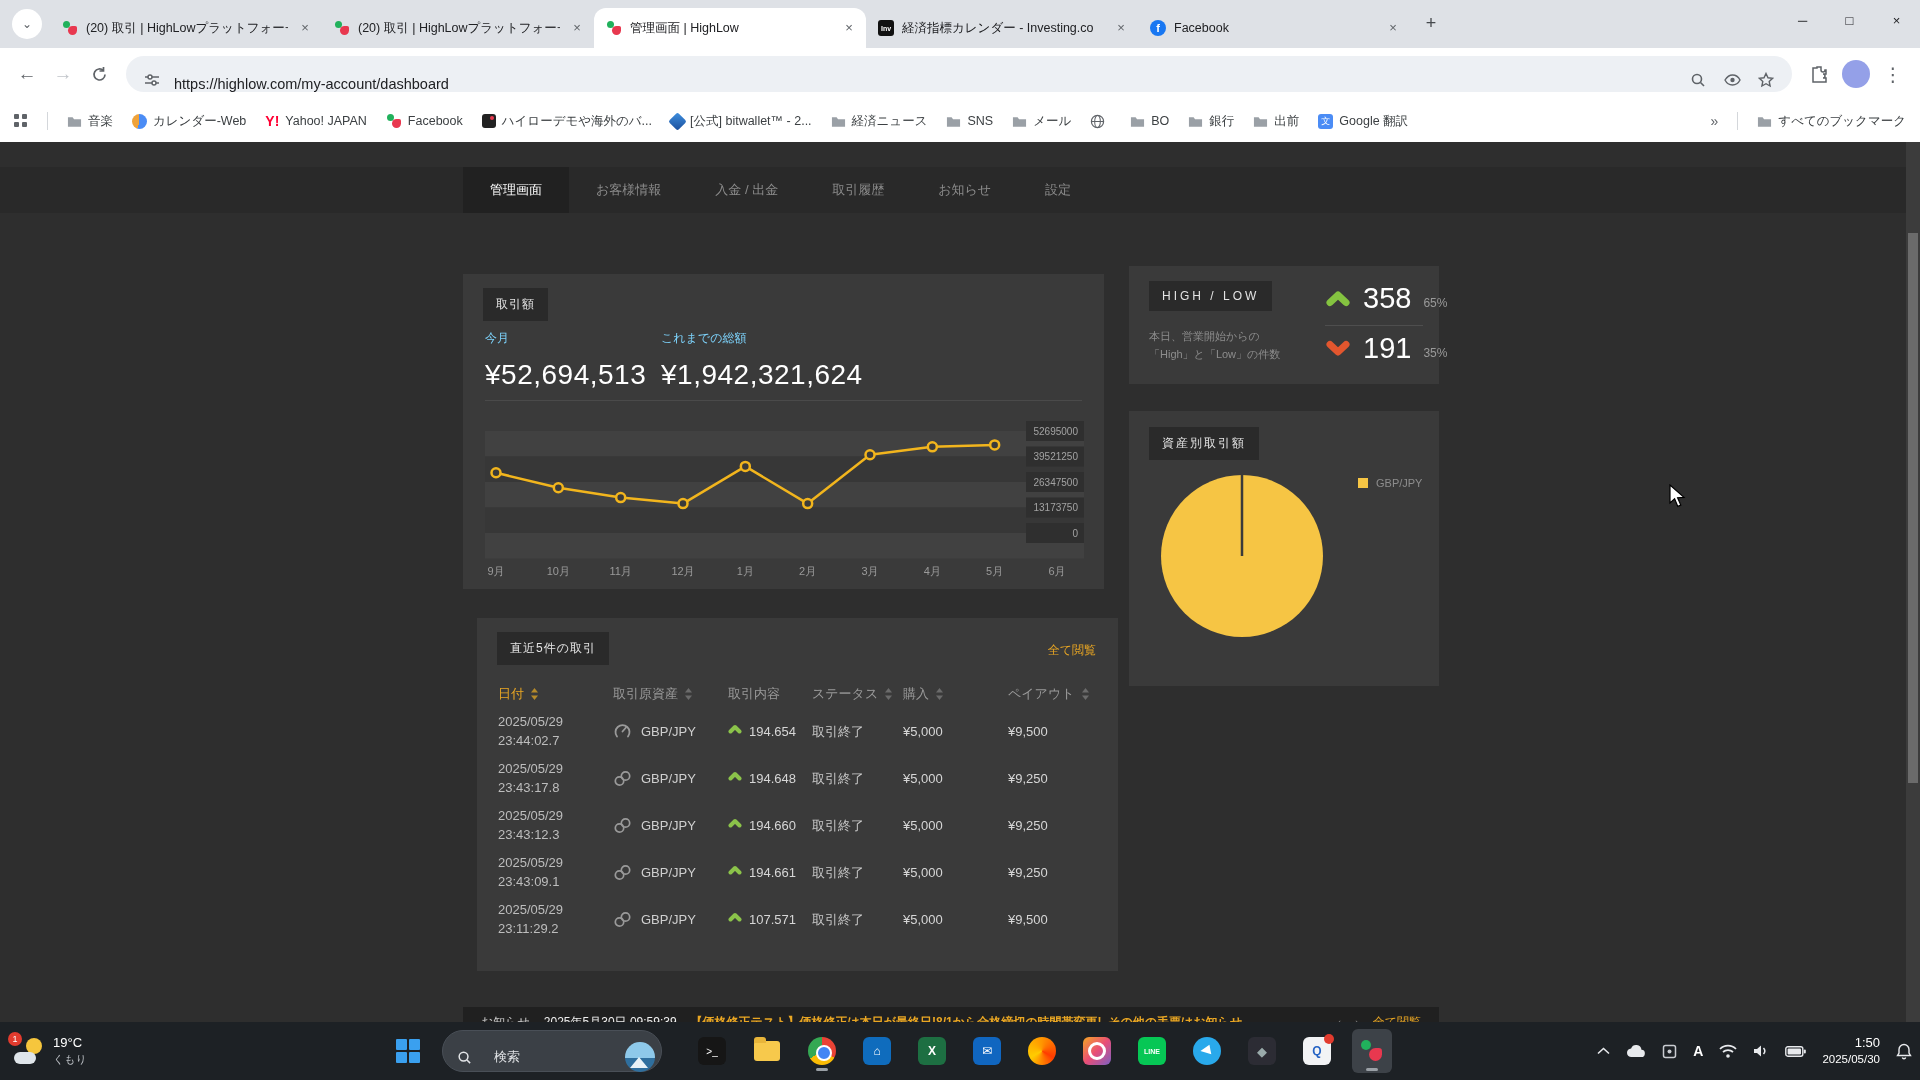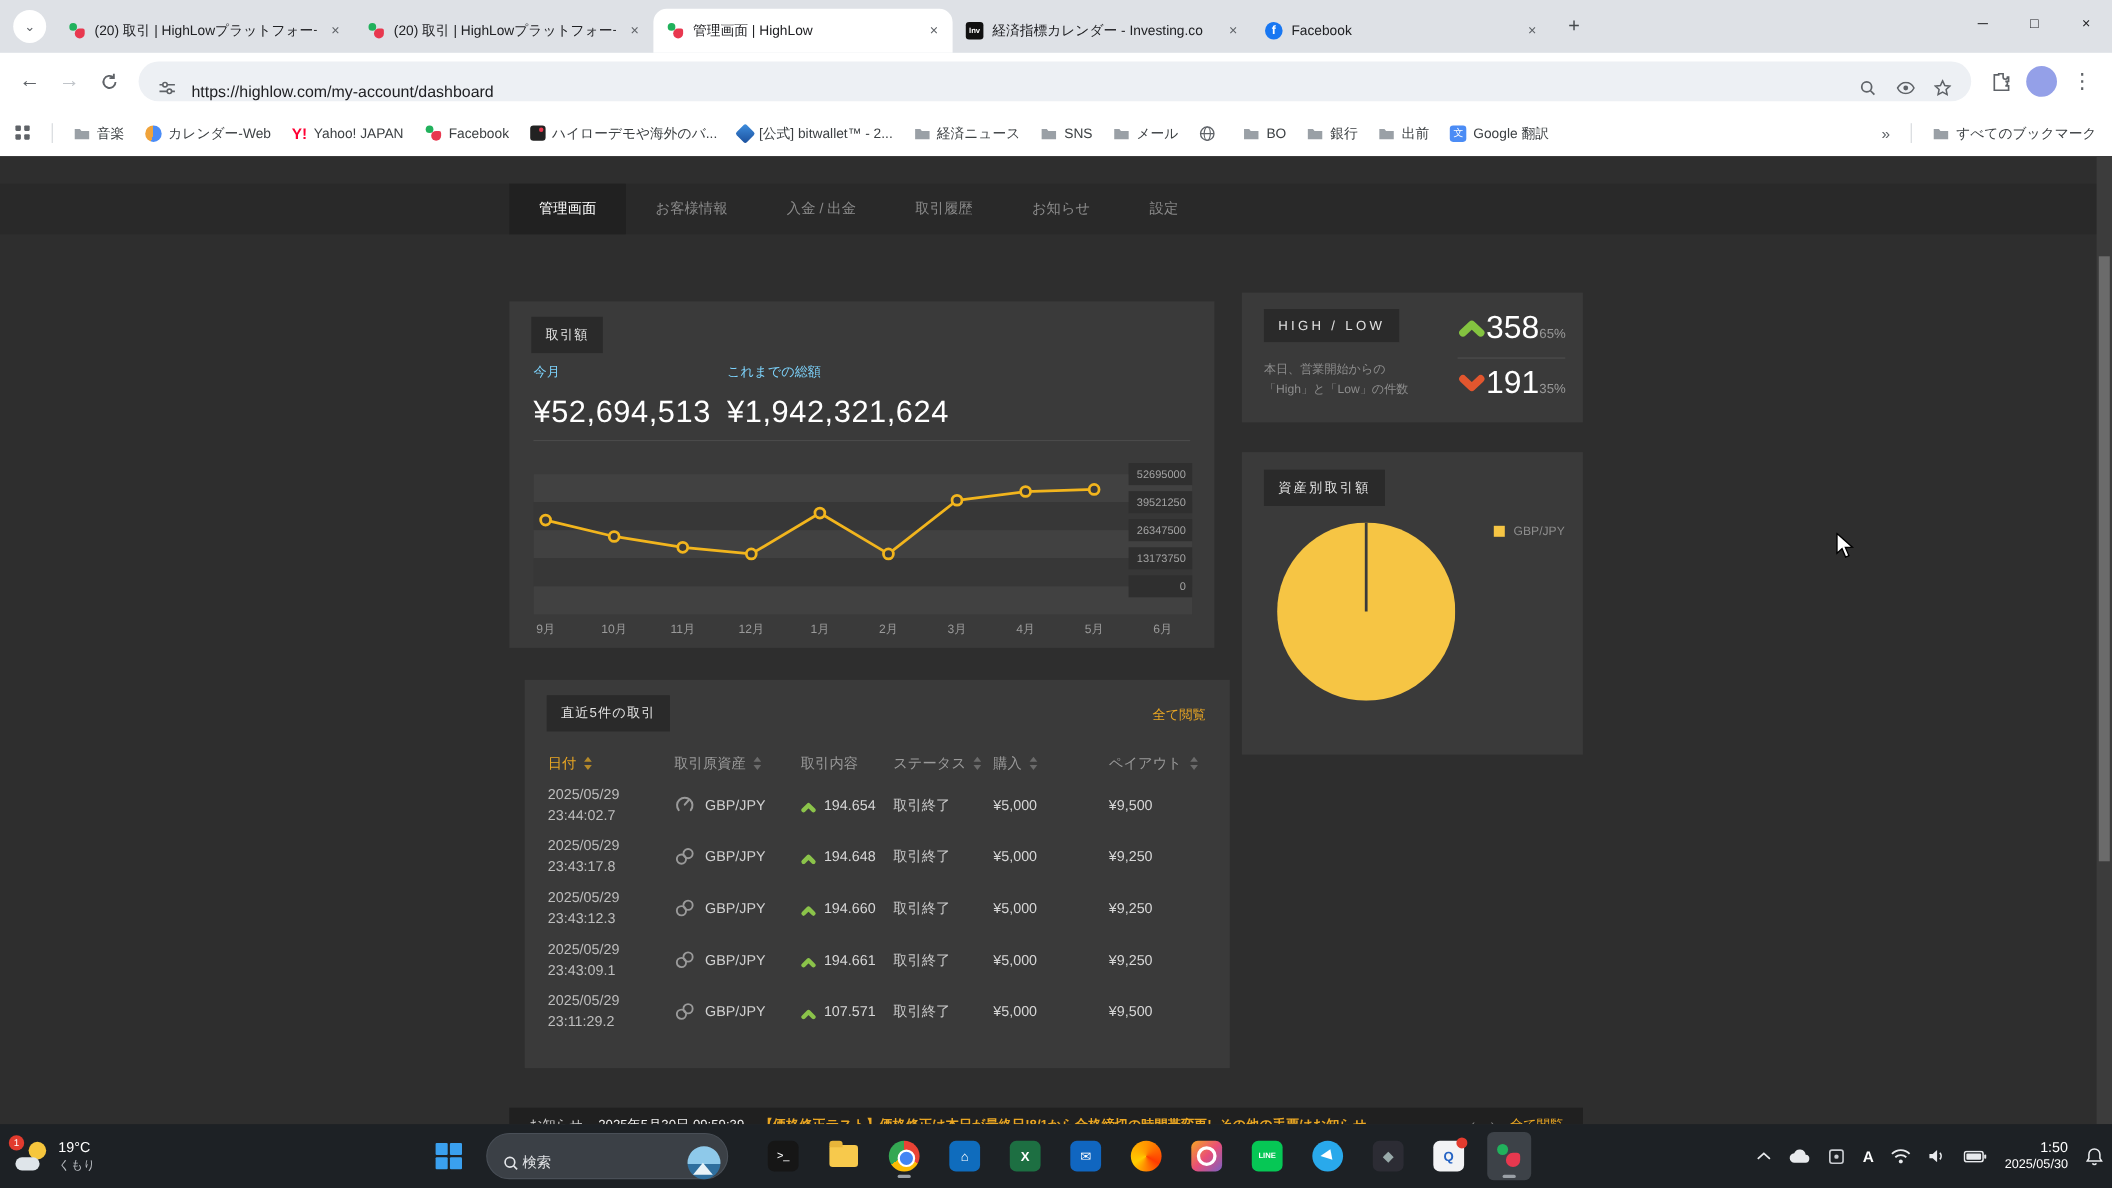--- a/index.html
+++ b/index.html
@@ -52,41 +52,41 @@
 #card-trading{left:463px;top:132px;width:641px;height:315px}
 #card-trading .badge{position:absolute;left:20px;top:14px}
 .stat{position:absolute;top:56px}
 .stat .lb{font-size:12px;color:#7dd3fc;margin-bottom:12px}
 .stat .vl{font-size:28px;color:#fff;letter-spacing:.5px}
 .divider{position:absolute;left:22px;right:22px;height:1px;background:#4a4a4a}
 #lineChart{position:absolute;left:22px;top:145px;font-family:"Liberation Sans","DejaVu Sans",sans-serif}
 #card-highlow{left:1129px;top:124px;width:310px;height:118px}
 #card-highlow .badge{position:absolute;left:20px;top:15px;letter-spacing:3px}
 .hl-desc{position:absolute;left:20px;top:62px;font-size:11px;color:#8d8d8d;line-height:1.6}
-.hl-row{position:absolute;left:196px;display:flex;align-items:center;}
+.hl-row{position:absolute;left:196px;display:flex;align-items:center;gap:12px}
 .hl-count{font-size:29px;color:#fff}
 .hl-pct{font-size:12px;color:#9a9a9a;margin-top:9px}
 .hl-div{position:absolute;left:196px;right:16px;top:59px;height:1px;background:#4e4e4e}
 #card-pie{left:1129px;top:269px;width:310px;height:275px}
 #card-pie .badge{position:absolute;left:20px;top:16px;letter-spacing:2px}
 #pieSvg{position:absolute;left:32px;top:64px}
 .legend{position:absolute;left:229px;top:66px;display:flex;align-items:center;gap:8px;font-size:11px;color:#8d8d8d}
 .lg-sw{width:10px;height:10px;flex:none}
 #card-trades{left:477px;top:476px;width:641px;height:353px}
 #card-trades .badge{position:absolute;left:20px;top:14px}
 .viewall{position:absolute;right:22px;top:24px;font-size:12px;color:#e9a623}
 .tgrid{position:absolute;left:21px;right:22px;top:62px}
 .trow{display:grid;grid-template-columns:115px 115px 84px 91px 105px 1fr;align-items:center}
 .trow.hd{height:28px;font-size:13px;color:#9a9a9a}
 .trow.hd .hcell{display:flex;align-items:center;gap:6px}
 .trow.hd .active-col{color:#e9a623}
 .trow.rw{height:47px;font-size:13px;color:#c9c9c9}
 .dcell{line-height:1.45;color:#bdbdbd}
 .acell{display:flex;align-items:center;gap:9px;color:#cfcfcf}
-.ccell{display:flex;align-items:flex-end;gap:7px;color:#d6d6d6}
+.ccell{display:flex;align-items:flex-start;gap:7px;color:#d6d6d6}
 .paycell,.pucell{color:#d6d6d6}
 #notice{left:463px;top:865px;width:976px;height:30px;background:#202020;display:flex;align-items:center;gap:14px;padding:0 18px;white-space:nowrap;overflow:hidden}
 #notice .nlabel{font-size:12px;color:#cfcfcf;flex:none}
 #notice .ndate{font-size:12px;color:#efefef;flex:none}
 #notice .nmsg{font-size:12px;color:#e9a623;font-weight:bold;flex:1;overflow:hidden}
 #notice .nview{font-size:12px;color:#e9a623;flex:none}
 #notice .narr{color:#8a8a8a;font-size:11px;flex:none}
 .sb{position:absolute;right:0;top:0;width:14px;bottom:0;background:#3c3c3c}
 .sb-thumb{position:absolute;left:2px;right:2px;top:91px;height:550px;background:#6b6b6b}
 
@@ -94,21 +94,21 @@
 .weather{position:absolute;left:12px;top:0;height:100%;display:flex;align-items:center;gap:9px}
 .wicon{width:32px;height:30px;position:relative}
 .wsun{position:absolute;right:2px;top:2px;width:16px;height:16px;border-radius:50%;background:#f6c63d}
 .wcloud{position:absolute;left:2px;bottom:2px;width:22px;height:12px;border-radius:8px;background:#dfe5ea}
 .wbadge{position:absolute;left:-4px;top:-4px;width:14px;height:14px;border-radius:50%;background:#e23b2e;color:#fff;font-size:9px;display:flex;align-items:center;justify-content:center;z-index:2}
 .wtemp{font-size:13px;color:#fff;line-height:1.3}
 .wcond{font-size:11px;color:#b9bdc2}
 .tb-center{position:absolute;left:388px;top:0;height:100%;display:flex;align-items:center;gap:14px}
 .winlogo{width:24px;height:24px;display:grid;grid-template-columns:11px 11px;grid-template-rows:11px 11px;gap:2px}
 .winlogo i{background:#3aa0ef;border-radius:1px}
-.searchpill{width:220px;height:42px;border-radius:21px;background:#3b4046;border:1px solid #494f57;display:flex;align-items:center;padding:12px 6px 0 14px;gap:3px}
+.searchpill{width:220px;height:42px;border-radius:21px;background:#3b4046;border:1px solid #494f57;display:flex;align-items:center;padding:12px 6px 0 14px;gap:22px}
 .searchpill .stxt{flex:1;font-size:13px;color:#e3e5e8}
 .spimg{width:30px;height:30px;border-radius:50%;background:linear-gradient(180deg,#8ec9ea 55%,#2f6f9e 55%);position:relative;overflow:hidden}
 .spimg::after{content:"";position:absolute;left:5px;bottom:4px;border-left:9px solid transparent;border-right:9px solid transparent;border-bottom:11px solid #e8f2f7}
 .appicons{display:flex;align-items:center;gap:15px;margin-left:16px}
 .slot{width:40px;height:44px;display:flex;align-items:center;justify-content:center;position:relative;border-radius:6px}
 .slot.open::after{content:"";position:absolute;bottom:2px;left:14px;right:14px;height:3px;border-radius:2px;background:#9aa0a6}
 .slot.active{background:#3d4248}
 .ai{width:28px;height:28px;border-radius:6px;display:flex;align-items:center;justify-content:center;font-size:12px;color:#fff;position:relative}
 .ai-term{background:#161616;font-size:10px}
 .ai-folder{background:transparent}

